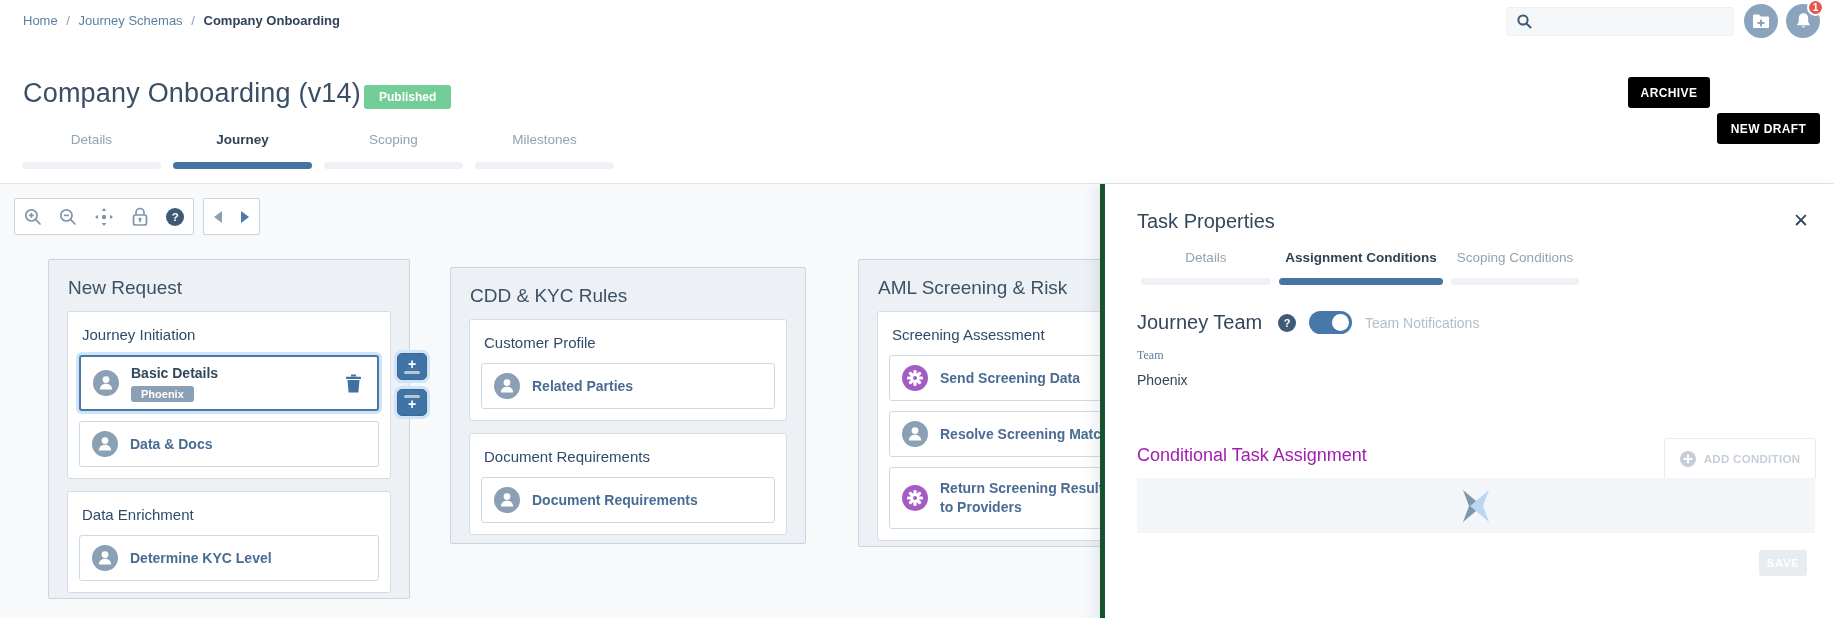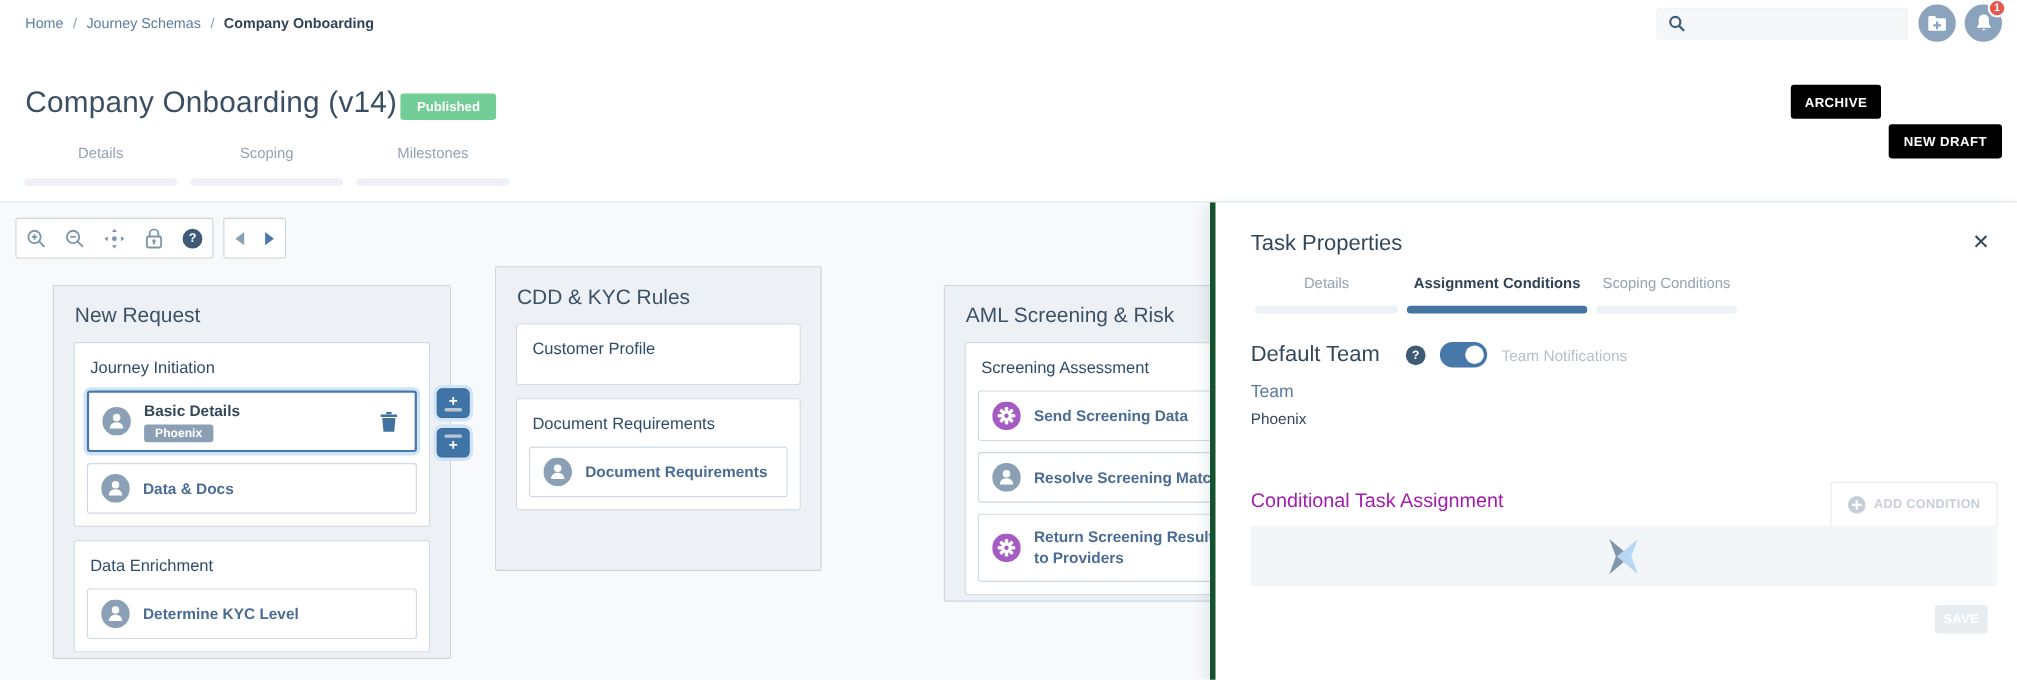--- a/index.html
+++ b/index.html
@@ -55,21 +55,21 @@
   .tb-icon { background:none; border:none; padding:0; cursor:pointer; display:flex; align-items:center; justify-content:center; width:24px; height:24px; }
   .help-circle { width:18px; height:18px; border-radius:50%; background:#3e5a77; color:#fff;
     font-size:11.5px; font-weight:bold; display:flex; align-items:center; justify-content:center; }
   .arr { width:0; height:0; border-top:6px solid transparent; border-bottom:6px solid transparent; }
   .arr-left  { border-right:8px solid #8ba0b5; }
   .arr-right { border-left:8px solid #4c78a8; }
 
   
   .column { position:absolute; background:#edf1f5; border:1px solid #ccd5dd; border-radius:2px; }
   .col-0 { left:48px;  top:75px; width:362px; height:340px; }
-  .col-1 { left:450px; top:58px; width:297px; height:277px; }
+  .col-1 { left:450px; top:83px; width:356px; height:277px; }
   .col-2 { left:858px; top:75px; width:332px; height:288px; }
   .col-title { font-size:19px; color:#3c5166; padding:17px 19px 12px; }
   .group { background:#fff; border:1px solid #d4dce3; border-radius:3px; margin:0 18px 12px; padding:11px 11px; }
   .group-title { font-size:15px; color:#2e4b6b; padding:3px 3px 12px; }
   .task { background:#fff; border:1px solid #cfd9e1; border-radius:3px; min-height:46px;
     display:flex; align-items:center; gap:12px; padding:4px 12px; cursor:pointer; }
   .task + .task { margin-top:10px; }
   .task-label { font-size:14px; font-weight:600; color:#4a6c94; line-height:1.35; }
   .task.selected { border:2px solid #4878aa; box-shadow:0 0 0 3px #cfe4f6; min-height:56px; }
   .task.selected .task-label { color:#33475b; }
@@ -97,21 +97,21 @@
   .ptab .tab-pill { margin-top:12px; }
 
   .dt-heading { position:absolute; left:32px; top:127px; font-size:20px; color:#33475b; }
   .help-icon-sm { position:absolute; left:173px; top:130px; width:18px; height:18px; border-radius:50%;
     background:#3e5a77; color:#fff; font-size:11px; font-weight:bold;
     display:flex; align-items:center; justify-content:center; cursor:pointer; border:none; }
   .toggle { position:absolute; left:204px; top:127px; width:43px; height:23px; border-radius:12px;
     background:#4878aa; border:none; cursor:pointer; }
   .toggle-knob { position:absolute; right:3px; top:3px; width:17px; height:17px; border-radius:50%; background:#fff; }
   .toggle-label { position:absolute; left:260px; top:131px; font-size:14px; color:#b3bfcc; }
-  .team-label { position:absolute; left:32px; top:164px; font-size:16px; color:#5a7ca0; }
+  .team-label { position:absolute; left:32px; top:164px; font-size:12px; color:#5a7ca0;font-family:Liberation Serif, serif; }
   .team-value { position:absolute; left:32px; top:188px; font-size:14px; color:#33475b; }
 
   .cond-heading { position:absolute; left:32px; top:261px; font-size:18px; color:#a21caf; }
   .add-cond-btn { position:absolute; right:18px; top:254px; width:152px; height:42px; background:#fff;
     border:1px solid #e6ebf0; border-radius:3px; color:#c6cfd9; font-size:11.5px; font-weight:bold;
     letter-spacing:.3px; display:flex; align-items:center; justify-content:center; gap:8px; cursor:default;text-align:right; }
   .empty-band { position:absolute; left:32px; right:19px; top:294px; height:55px; background:#f3f6f8;
     display:flex; align-items:center; justify-content:center; }
   .save-btn { position:absolute; right:27px; top:366px; width:48px; height:26px; background:#e7ecf0;
     border:none; border-radius:3px; color:#fff; font-size:11.5px; font-weight:bold; letter-spacing:.5px; cursor:default; }
@@ -156,20 +156,24 @@
 <div class="page-title">Company Onboarding (v14)</div>
 <span class="status-badge">Published</span>
 <button class="hdr-btn archive-btn">ARCHIVE</button>
 <button class="hdr-btn newdraft-btn">NEW DRAFT</button>
 
 <div class="tabs">
   <div class="tab">
     <div class="tab-label">Details</div>
     <div class="tab-pill"></div>
   </div>
+  <div class="tab active">
+    <div class="tab-label">Journey</div>
+    <div class="tab-pill"></div>
+  </div>
   <div class="tab">
     <div class="tab-label">Scoping</div>
     <div class="tab-pill"></div>
   </div>
   <div class="tab">
     <div class="tab-label">Milestones</div>
     <div class="tab-pill"></div>
   </div>
 </div>
 
@@ -279,20 +283,30 @@
   </button>
   <button class="plus-btn plus-bottom">
     <span class="plus-bar"></span>
     <span class="plus-glyph">+</span>
   </button>
 
   <div class="column col-1">
     <div class="col-title">CDD &amp; KYC Rules</div>
     <div class="group">
       <div class="group-title">Customer Profile</div>
+      <div class="task">
+        <span class="icon-circle">
+          <svg width="26" height="26" viewBox="0 0 26 26">
+              <circle cx="13" cy="13" r="13" fill="#8ba0b5"></circle>
+              <circle cx="13" cy="9.6" r="3.4" fill="#fff"></circle>
+              <path d="M13 13.8 c-3.7 0-6.1 2.3-6.1 5.7 l12.2 0 c0-3.4-2.4-5.7-6.1-5.7 Z" fill="#fff"></path>
+            </svg>
+        </span>
+        <span class="task-label">Related Parties</span>
+      </div>
     </div>
     <div class="group">
       <div class="group-title">Document Requirements</div>
       <div class="task">
         <span class="icon-circle">
           <svg width="26" height="26" viewBox="0 0 26 26">
               <circle cx="13" cy="13" r="13" fill="#8ba0b5"></circle>
               <circle cx="13" cy="9.6" r="3.4" fill="#fff"></circle>
               <path d="M13 13.8 c-3.7 0-6.1 2.3-6.1 5.7 l12.2 0 c0-3.4-2.4-5.7-6.1-5.7 Z" fill="#fff"></path>
             </svg>
@@ -363,21 +377,21 @@
       <div class="ptab ptab-1 tab active">
         <div class="tab-label">Assignment Conditions</div>
         <div class="tab-pill"></div>
       </div>
       <div class="ptab ptab-2 tab">
         <div class="tab-label">Scoping Conditions</div>
         <div class="tab-pill"></div>
       </div>
     </div>
 
-    <div class="dt-heading">Default Team</div>
+    <div class="dt-heading">Journey Team</div>
     <button class="help-icon-sm">?</button>
     <button class="toggle">
       <span class="toggle-knob"></span>
     </button>
     <span class="toggle-label">Team Notifications</span>
 
     <div class="team-label">Team</div>
     <div class="team-value">Phoenix</div>
 
     <div class="cond-heading">Conditional Task Assignment</div>

